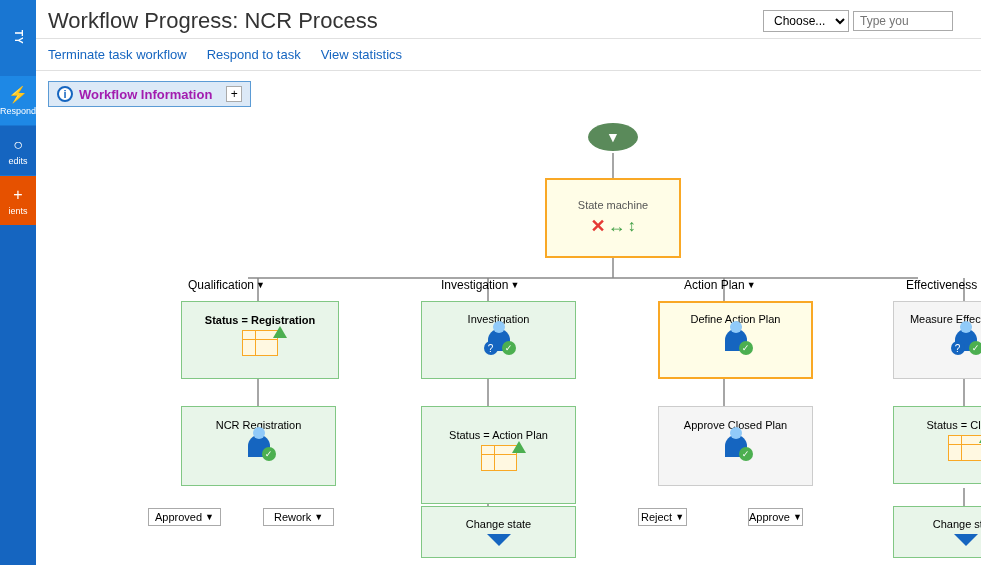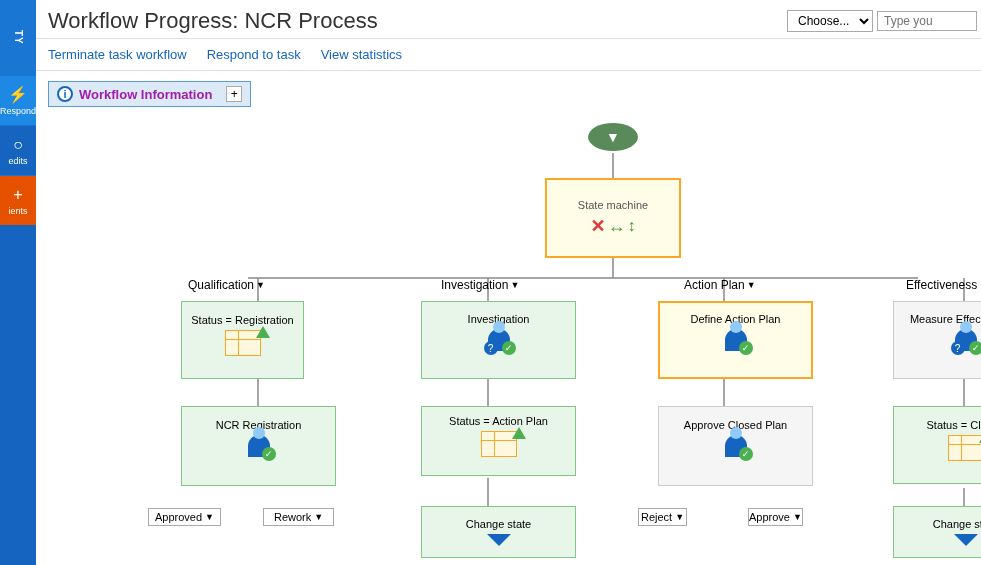--- a/index.html
+++ b/index.html
@@ -55,21 +55,21 @@
       display: flex;
       flex-direction: column;
       overflow: hidden;
     }
 
     
     .topbar {
       display: flex;
       align-items: center;
       justify-content: space-between;
-      padding: 8px 4px 4px 12px;
+      padding: 8px 28px 4px 12px;
       border-bottom: 1px solid #e0e0e0;
     }
     .topbar-right {
       display: flex;
       gap: 4px;
       align-items: center;
     }
     .topbar-select {
       padding: 2px 6px;
       font-size: 12px;
@@ -254,21 +254,21 @@
         <div style="position:absolute; left:636px; top:155px; font-size:12px; display:flex; align-items:center; gap:2px;">
           <span>Action Plan</span>
           <span style="font-size:9px;">▼</span>
         </div>
 
         <div style="position:absolute; left:858px; top:155px; font-size:12px; display:flex; align-items:center; gap:2px;">
           <span>Effectiveness</span>
           <span style="font-size:9px;">▼</span>
         </div>
 
-        <div style="position:absolute; left:133px; top:178px; width:123px; height:78px; background:#e8f5e9; border:1px solid #81c784; display:flex; flex-direction:column; align-items:center; justify-content:center; font-size:11px; text-align:center;">
+        <div style="position:absolute; left:133px; top:178px; width:158px; height:78px; background:#e8f5e9; border:1px solid #81c784; display:flex; flex-direction:column; align-items:center; justify-content:center; font-size:11px; text-align:center;font-weight:bold;">
           <span style="margin-bottom:4px;">Status = Registration</span>
           <div style="position:relative; width:50px; height:36px;">
             <div style="width:36px;height:26px;background:#fff8e1;border:1px solid #f9a825;margin:0 auto;position:relative;">
               <div style="position:absolute;top:8px;left:0;right:0;height:1px;background:#f9a825;"></div>
               <div style="position:absolute;left:12px;top:0;bottom:0;width:1px;background:#f9a825;"></div>
             </div>
             <div style="position:absolute;right:-2px;top:-4px;width:0;height:0;border-left:7px solid transparent;border-right:7px solid transparent;border-bottom:12px solid #4caf50;"></div>
           </div>
         </div>
 
@@ -286,21 +286,21 @@
           <span style="margin-bottom:4px;">Investigation</span>
           <div style="position:relative; width:50px; height:38px;">
             <div style="width:22px;height:22px;background:#1565c0;border-radius:50% 50% 0 0;margin:0 auto;position:relative;">
               <div style="width:12px;height:12px;background:#90caf9;border-radius:50%;position:absolute;top:-8px;left:5px;"></div>
               <div style="position:absolute;bottom:-4px;right:-6px;width:14px;height:14px;background:#4caf50;border-radius:50%;color:white;font-size:9px;display:flex;align-items:center;justify-content:center;">✓</div>
               <div style="position:absolute;bottom:-4px;left:-4px;width:14px;height:14px;background:#1565c0;border-radius:50%;color:white;font-size:10px;display:flex;align-items:center;justify-content:center;">?</div>
             </div>
           </div>
         </div>
 
-        <div style="position:absolute; left:373px; top:283px; width:155px; height:70px; background:#e8f5e9; border:1px solid #81c784; display:flex; flex-direction:column; align-items:center; justify-content:center; font-size:11px; text-align:center;">
+        <div style="position:absolute; left:373px; top:283px; width:155px; height:98px; background:#e8f5e9; border:1px solid #81c784; display:flex; flex-direction:column; align-items:center; justify-content:center; font-size:11px; text-align:center;">
           <span style="margin-bottom:4px;">Status = Action Plan</span>
           <div style="position:relative; width:50px; height:36px;">
             <div style="width:36px;height:26px;background:#fff8e1;border:1px solid #f9a825;margin:0 auto;position:relative;">
               <div style="position:absolute;top:8px;left:0;right:0;height:1px;background:#f9a825;"></div>
               <div style="position:absolute;left:12px;top:0;bottom:0;width:1px;background:#f9a825;"></div>
             </div>
             <div style="position:absolute;right:-2px;top:-4px;width:0;height:0;border-left:7px solid transparent;border-right:7px solid transparent;border-bottom:12px solid #4caf50;"></div>
           </div>
         </div>
 

